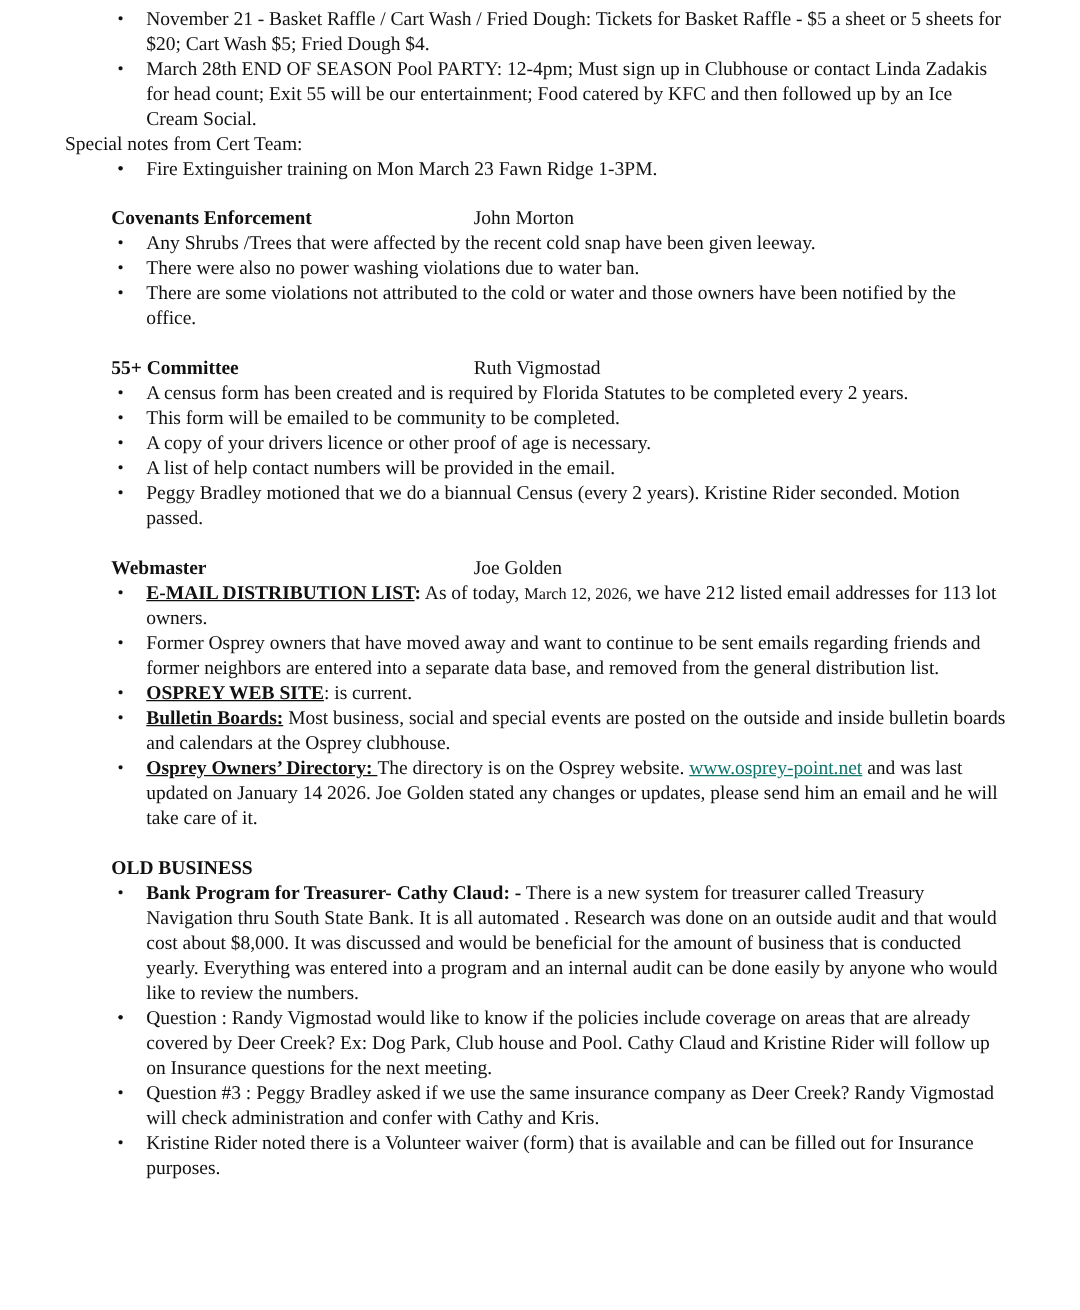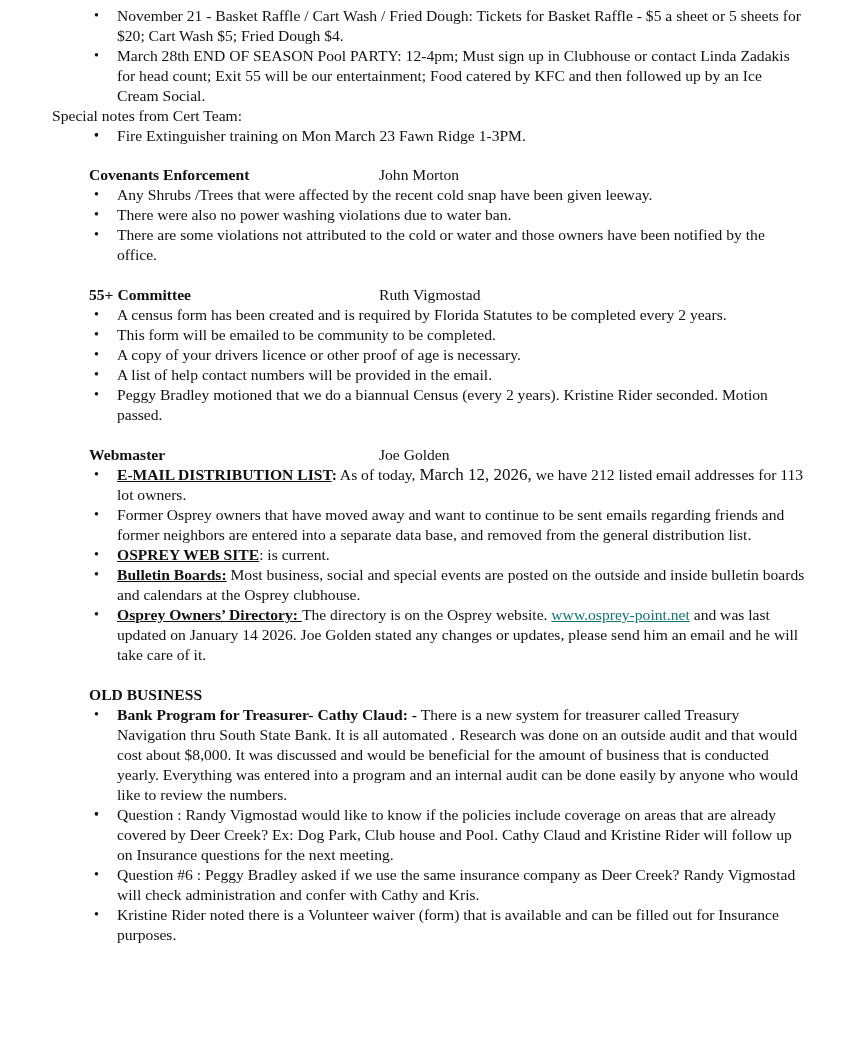--- a/index.html
+++ b/index.html
@@ -50,21 +50,21 @@
     .section-head .title {
       font-weight: bold;
     }
     .section-head .person {
       position: absolute;
       left: 379px;
       top: 0;
     }
     .b { font-weight: bold; }
     .bu { font-weight: bold; text-decoration: underline; }
-    .big { font-size: 17px; }
+    .big { font-size: 13px; }
     .link { color: #0f766e; text-decoration: underline; }
     .gap { height: 19px; }
     .gap-md { height: 20px; }
   </style>
 </head>
 <body>
 
 <div class="page">
   <div style="height:6px"></div>
 
@@ -181,20 +181,20 @@
     </li>
     <li>
       <span class="bullet">•</span>
     </li>
     <li>
       <span class="bullet">•</span>
       <span>Question : Randy Vigmostad would like to know if the policies include coverage on areas that are already covered by Deer Creek? Ex: Dog Park, Club house and Pool.   Cathy Claud and Kristine Rider will follow up on Insurance questions for the next meeting.</span>
     </li>
     <li>
       <span class="bullet">•</span>
-      <span>Question #6 : Peggy Bradley asked if we use the same insurance company as Deer Creek?  Randy Vigmostad will check administration and confer with Cathy and Kris.</span>
+      <span>Question #3 : Peggy Bradley asked if we use the same insurance company as Deer Creek?  Randy Vigmostad will check administration and confer with Cathy and Kris.</span>
     </li>
     <li>
       <span class="bullet">•</span>
       <span>Kristine Rider noted there is a Volunteer waiver (form) that is available and can be filled out for Insurance  purposes.</span>
     </li>
   </ul>
 </div>
 
 </body></html>

